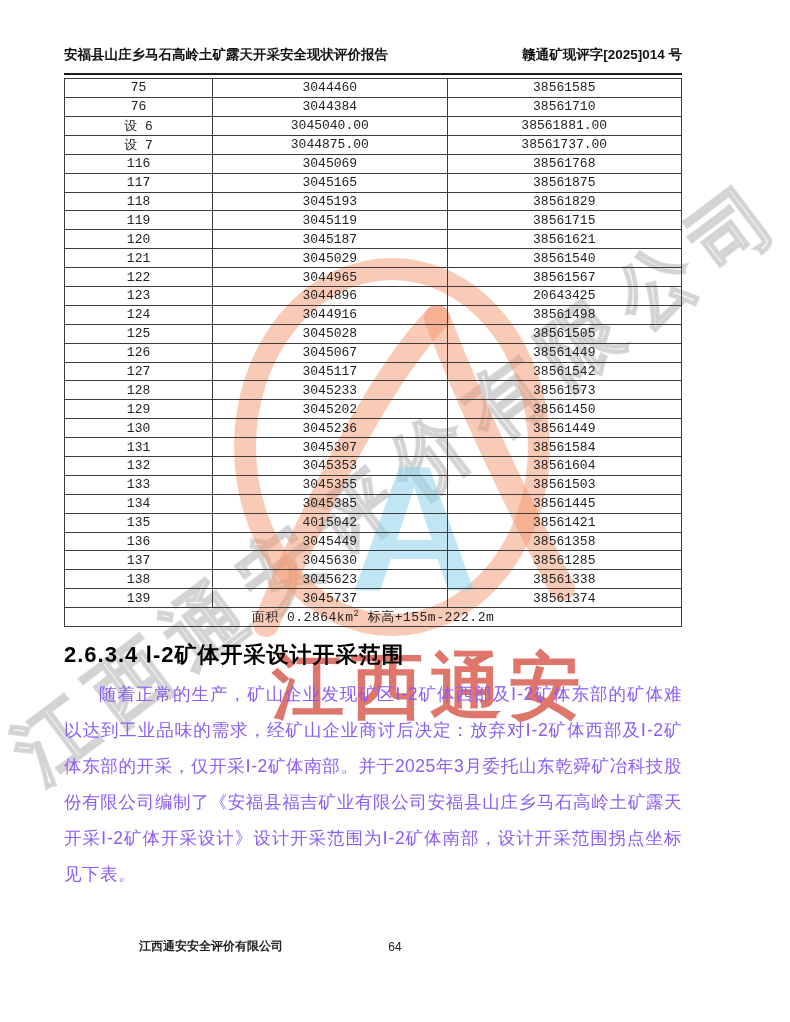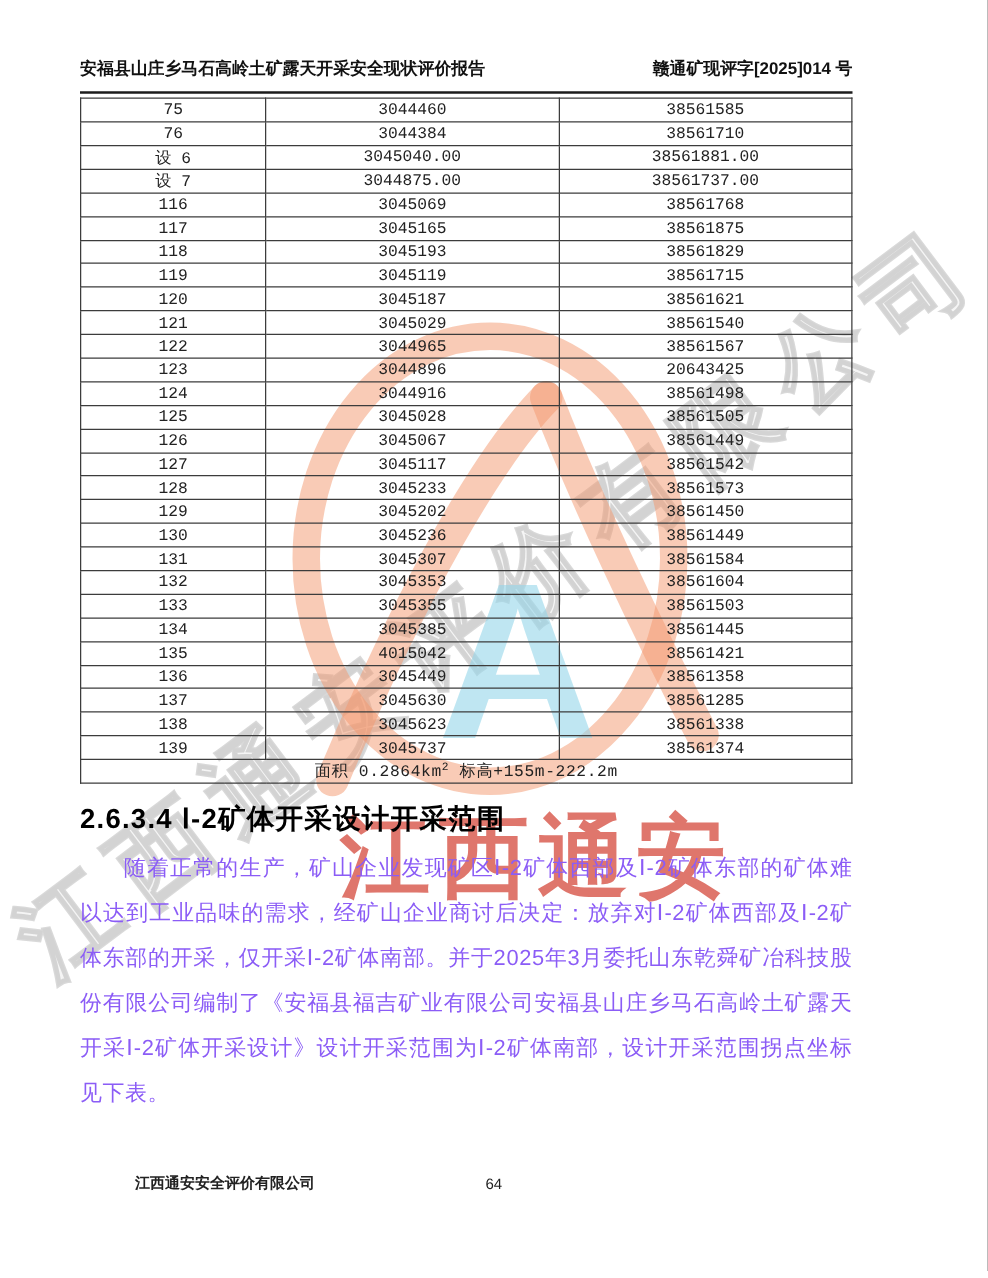--- a/index.html
+++ b/index.html
@@ -64,21 +64,21 @@
   .body-paragraph {
     margin-top:6px;
     font-size:17.5px; line-height:36px; color:#8b5cf6;
     text-align:justify; text-indent:2em; letter-spacing:0.5px;
   }
 
   .page-footer {
     position:absolute; left:108px; right:108px; top:938px; z-index:1;
     display:flex; align-items:center;
   }
-  .footer-company { font-size:12px; font-weight:bold; color:#222; }
+  .footer-company { font-size:12px; font-weight:bold; color:#222;margin-left:31px; }
   .footer-page-number {
     position:absolute; left:0; right:0; text-align:center;
     font-size:12px; color:#222;
   }
 </style>
 </head>
 <body>
 
 <div class="page">
 

